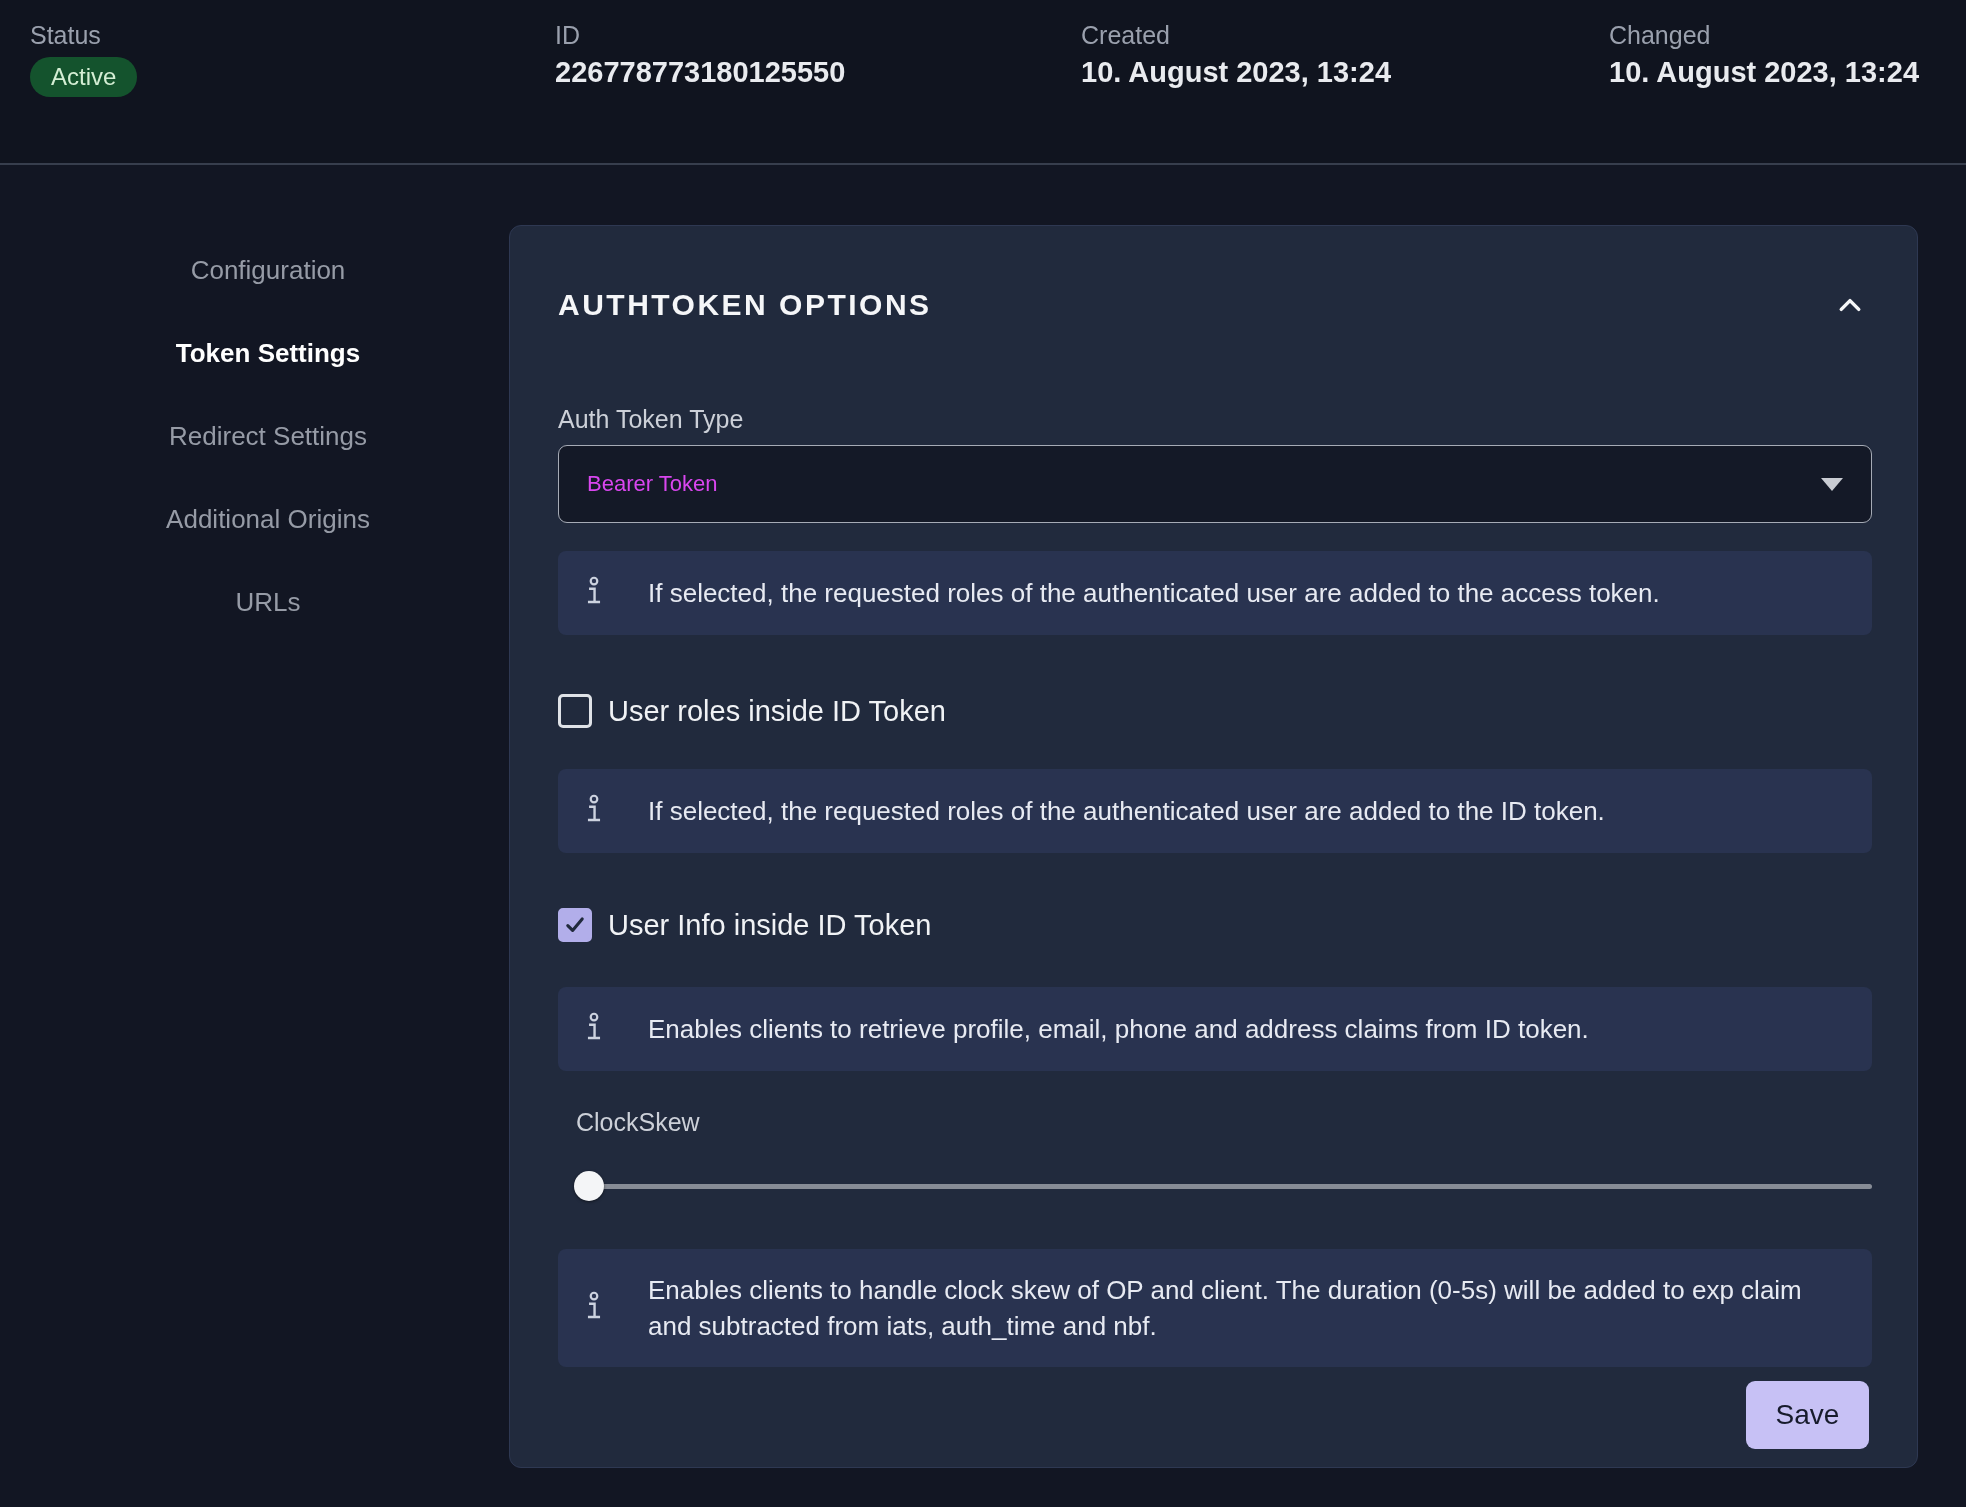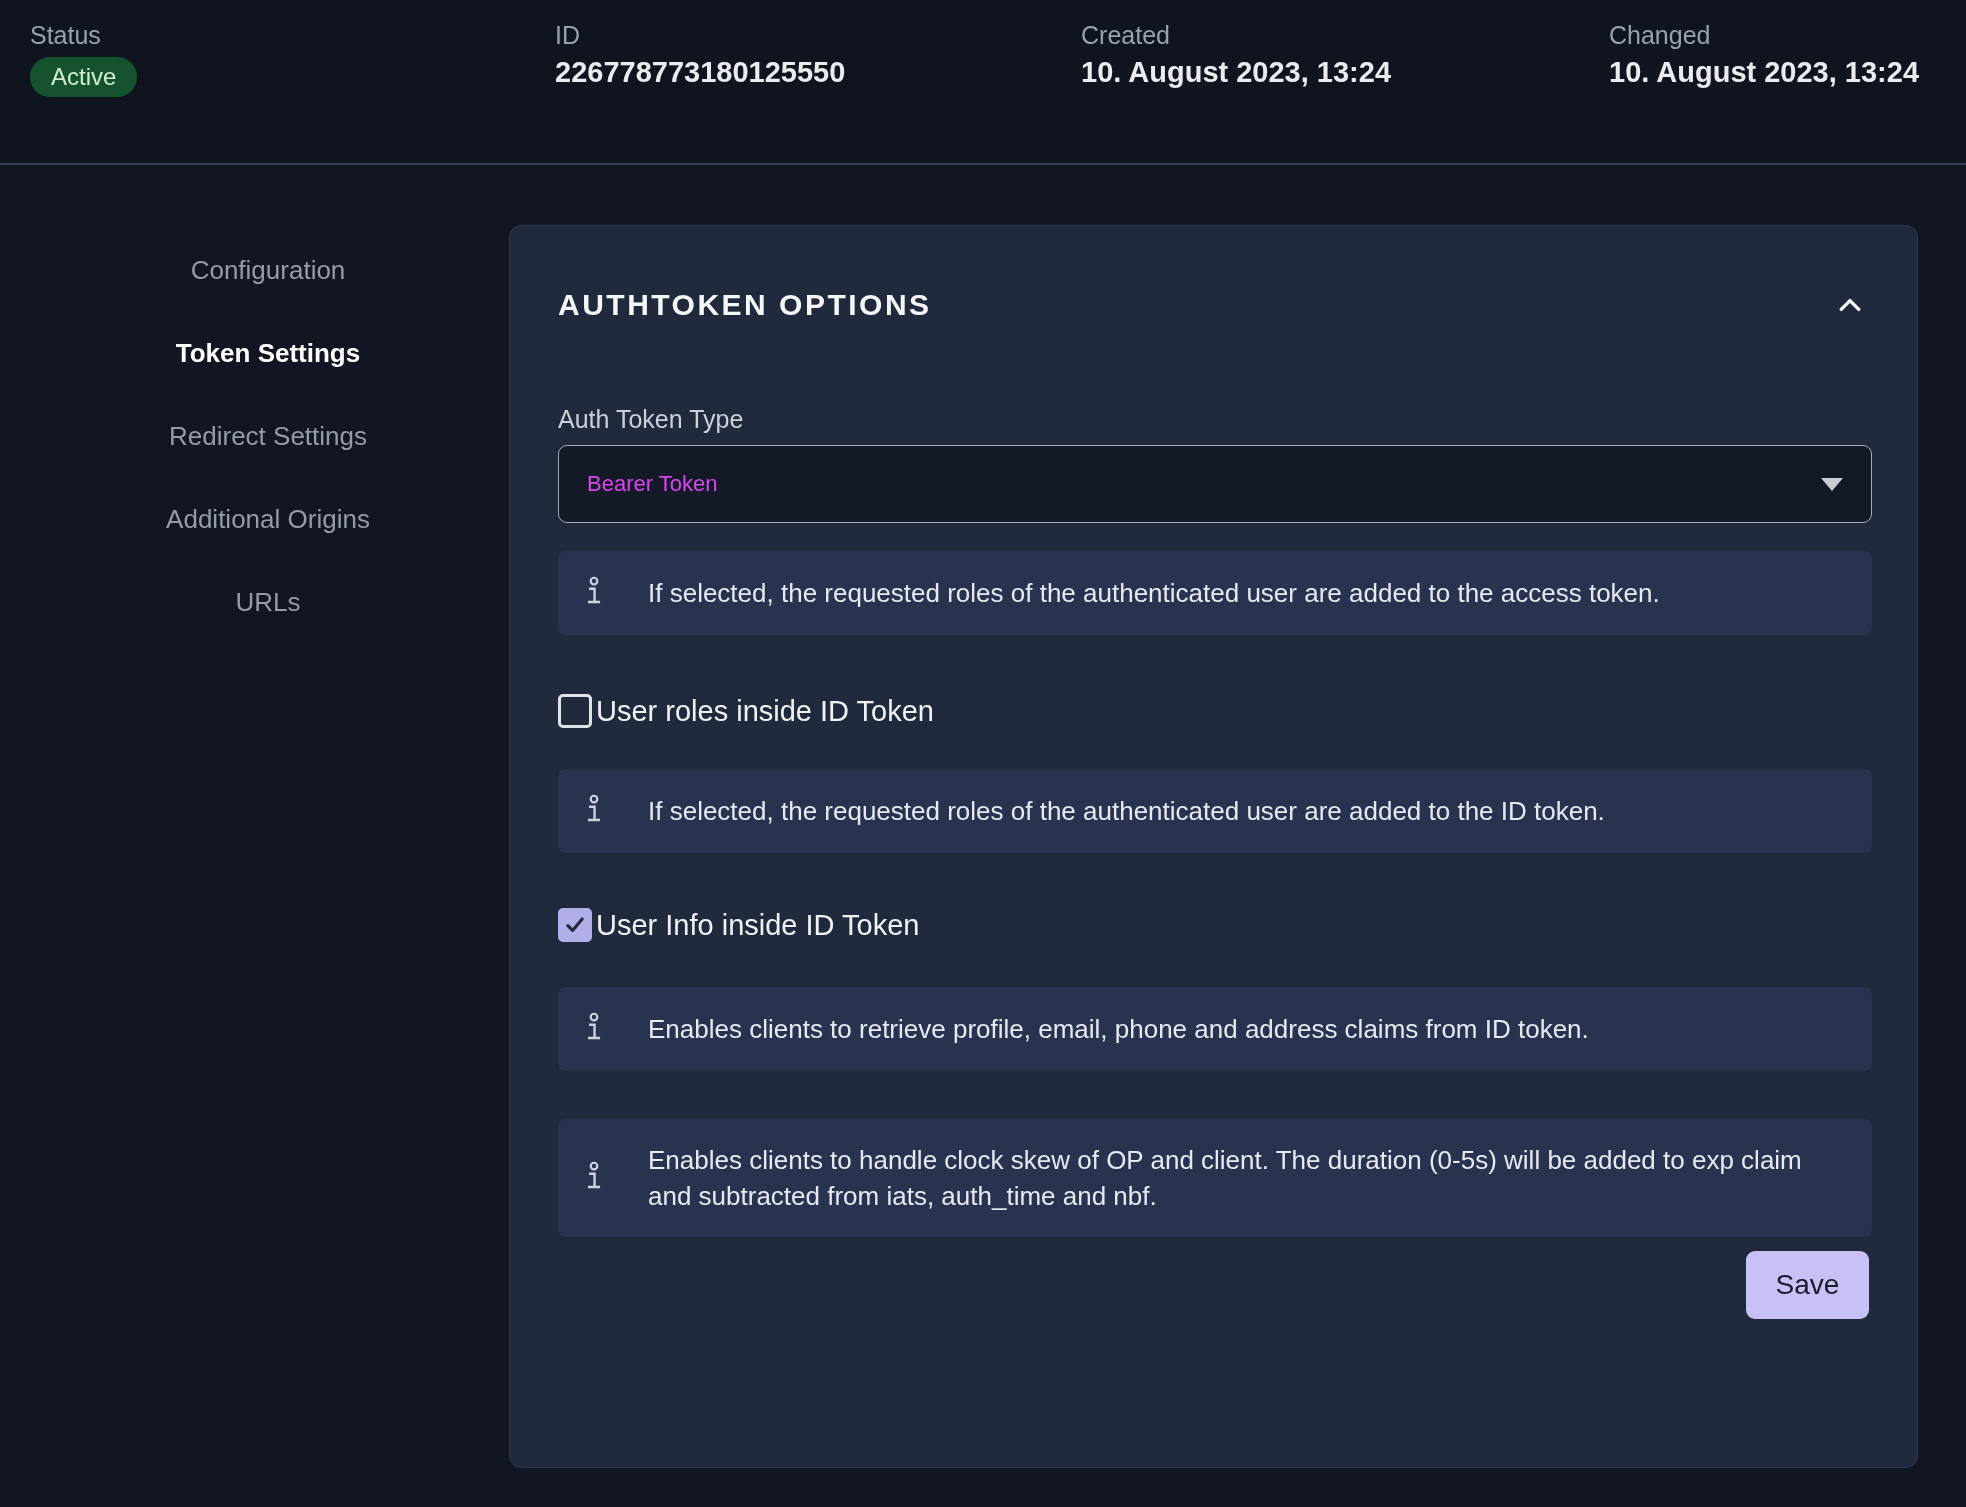--- a/index.html
+++ b/index.html
@@ -97,21 +97,21 @@
   .info-text { font-size:26px; line-height:36px; color:#e7eaf2; }
   .info-icon { flex:0 0 auto; }
 
   .mt-info1 { margin-top:28px; }
   .mt-row1  { margin-top:56px; }
   .mt-info2 { margin-top:38px; }
   .mt-row2  { margin-top:52px; }
   .mt-info3 { margin-top:42px; }
   .mt-info4 { margin-top:48px; }
 
-  .check-row { display:flex; align-items:center; gap:4px; height:40px; cursor:pointer; width:fit-content; }
+  .check-row { display:flex; align-items:center; gap:16px; height:40px; cursor:pointer; width:fit-content; }
   .check-box {
     width:34px; height:34px; border-radius:5px;
     border:3px solid #dfe2e7; background:transparent;
     display:flex; align-items:center; justify-content:center;
   }
   .check-box.checked { border-color:#b2aeea; background:#b2aeea; }
   .check-label { font-size:29px; color:#f0f2f5; }
 
   .clockskew-wrap { padding-left:18px; }
   .clockskew-label { font-size:25px; line-height:30px; color:#ccd0d8; margin-top:36px; }
@@ -234,20 +234,27 @@
   <div class="info-box mt-info3">
     <span class="info-icon">
       <svg width="22" height="31" viewBox="0 0 20 28" fill="none">
         <circle cx="10" cy="4.5" r="3" stroke="#ccd2df" stroke-width="2"></circle>
         <path d="M5.5 11.5 H10.5 V23.5 M4.5 23.5 H15.5" stroke="#ccd2df" stroke-width="2.2"></path>
       </svg>
     </span>
     <span class="info-text">Enables clients to retrieve profile, email, phone and address claims from ID token.</span>
   </div>
 
+  <div class="clockskew-wrap">
+    <div class="clockskew-label">ClockSkew</div>
+    <div class="slider">
+      <div class="slider-track"></div>
+      <div class="slider-thumb"></div>
+    </div>
+  </div>
 
   <div class="info-box tall mt-info4">
     <span class="info-icon">
       <svg width="22" height="31" viewBox="0 0 20 28" fill="none">
         <circle cx="10" cy="4.5" r="3" stroke="#ccd2df" stroke-width="2"></circle>
         <path d="M5.5 11.5 H10.5 V23.5 M4.5 23.5 H15.5" stroke="#ccd2df" stroke-width="2.2"></path>
       </svg>
     </span>
     <span class="info-text">Enables clients to handle clock skew of OP and client. The duration (0-5s) will be added to exp claim and subtracted from iats, auth_time and nbf.</span>
   </div>

